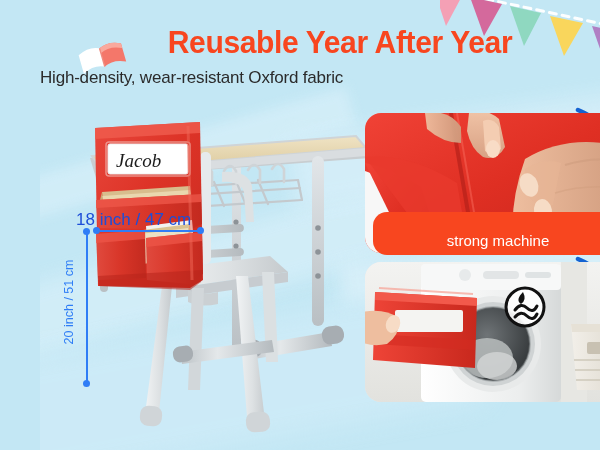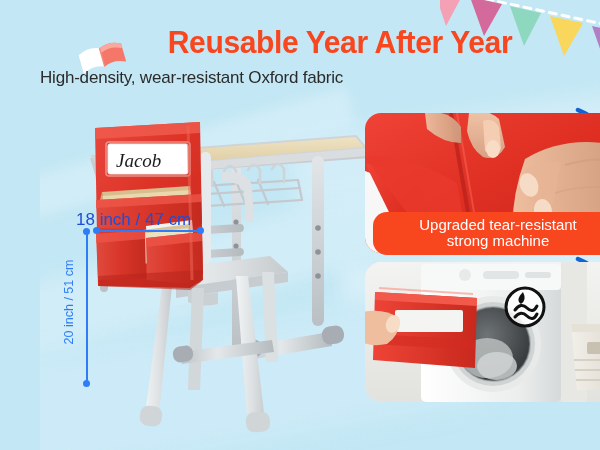--- a/index.html
+++ b/index.html
@@ -293,21 +293,21 @@
           <ellipse cx="164" cy="72" rx="9" ry="12" fill="#f6dcc6" transform="rotate(-22 164 72)"></ellipse>
           <ellipse cx="178" cy="98" rx="9" ry="12" fill="#f6dcc6" transform="rotate(-10 178 98)"></ellipse>
           <ellipse cx="196" cy="116" rx="9" ry="12" fill="#f6dcc6" transform="rotate(-4 196 116)"></ellipse>
           <path d="M206 60 Q230 52 258 58" stroke="#c89madd" stroke-width="0" fill="none"></path>
           <path d="M200 52 Q232 42 262 50" stroke="#cc9a7b" stroke-width="2" fill="none" opacity=".5"></path>
           <path d="M190 80 Q222 70 264 76" stroke="#cc9a7b" stroke-width="1.6" fill="none" opacity=".4"></path>
         </g>
       </svg>
     </div>
     <div class="caption cap1">
-      <span>Upgraded tear-resistant</span><br>
+      <br>
       <span>strong machine</span>
     </div>
   </div>
 
   <div class="card card2">
     <svg class="card-arc" viewBox="0 0 70 95">
       <path d="M8 4 Q60 26 46 88" stroke="#1463d2" stroke-width="4.5" fill="none" stroke-linecap="round"></path>
     </svg>
     <div class="card-photo">
       <svg width="266" height="140" viewBox="0 0 266 140">

